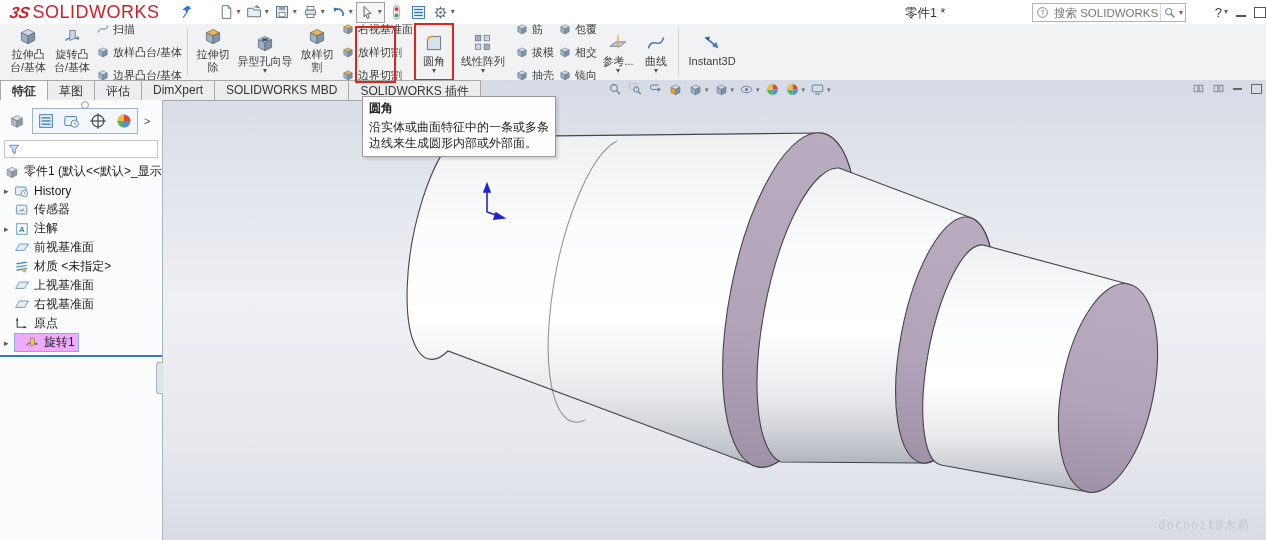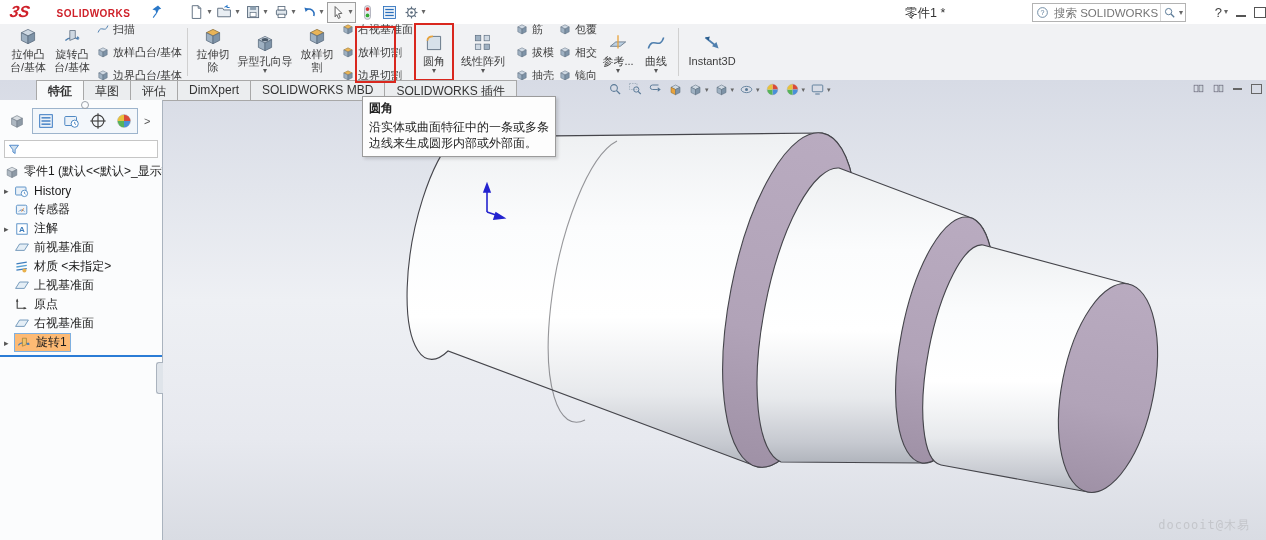--- a/index.html
+++ b/index.html
@@ -6,21 +6,21 @@
   body{width:1266px;height:540px;position:relative;overflow:hidden;
        font-family:"Liberation Sans","DejaVu Sans",sans-serif;background:#fff;
        -webkit-font-smoothing:antialiased;}
   .win{position:absolute;inset:0;outline:1px solid #9aa3b0;}
 
   
   .menubar{position:absolute;top:0;left:0;right:0;height:24px;background:#ffffff;
            border-bottom:1px solid #d7d7d7;display:flex;align-items:center;font-size:12px;color:#333;}
   .logo{display:flex;align-items:baseline;margin:0 14px 0 10px;white-space:nowrap;}
   .logo .mark{color:#cf2029;font-weight:bold;font-style:italic;font-size:16px;transform:skewX(-12deg);margin-right:3px;}
-  .logo .word{color:#cf2029;font-weight:bold;font-size:10px;letter-spacing:.5px;margin-left:24px;}
+  .logo .word{color:#cf2029;font-weight:normal;font-size:18px;letter-spacing:.5px;}
   .menus{display:flex;align-items:center;height:100%;}
   .menu-item{padding:3px 9px;margin:0 1px;cursor:default;white-space:nowrap;}
   .menu-item.boxed{border:1px solid #8f8f8f;background:#fdfdfd;}
   .pin{width:16px;height:16px;margin:0 6px;}
   .qat{display:flex;align-items:center;margin-left:14px;gap:1px;}
   .qat .tool{display:flex;align-items:center;padding:1px 2px;}
   .qat .tool.boxed{border:1px solid #9f9f9f;background:#f6f6f6;}
   .qat svg{width:17px;height:17px;}
   .caret{font-size:8px;color:#666;margin-left:2px;line-height:1;}
   .doc-title{position:absolute;left:905px;top:5px;font-size:12.5px;color:#333;white-space:nowrap;}
@@ -48,21 +48,21 @@
   .bigbtn.wide{width:58px;justify-content:center;}
   .bigbtn svg{width:22px;height:22px;margin-bottom:1px;}
   .bigbtn .bcaret{position:absolute;bottom:0;left:50%;transform:translateX(-50%);font-size:8px;color:#555;}
   .smallcol{display:flex;flex-direction:column;justify-content:center;gap:7px;padding:0 2px;}
   .smallbtn{display:flex;align-items:center;font-size:11px;color:#3c3c3c;white-space:nowrap;height:16px;}
   .smallbtn svg{width:14px;height:14px;margin-right:3px;flex:0 0 auto;}
   .hl-wrap{outline:2px solid #d9271e;outline-offset:-1px;}
 
   
   .tabstrip{position:absolute;top:80px;left:0;right:0;height:20px;z-index:5;}
-  .tabs{display:flex;height:20px;padding-left:36px;}
+  .tabs{display:flex;height:20px;}
   .tab{padding:2px 11px 0;font-size:12px;color:#333;background:#ebedef;border:1px solid #a8a8a8;border-left:none;
        white-space:nowrap;height:17px;}
   .tab:first-child{border-left:1px solid #a8a8a8;}
   .tab.active{background:#f8f9fa;font-weight:bold;}
   .hud{position:absolute;left:608px;top:2px;display:flex;align-items:center;gap:5px;}
   .hud .hicon{display:flex;align-items:center;}
   .hud svg{width:15px;height:15px;}
   .hud .caret{font-size:7px;}
   .docwin-ctrls{position:absolute;right:4px;top:3px;display:flex;gap:9px;align-items:center;color:#666;}
   .docwin-ctrls svg{width:11px;height:11px;}
@@ -83,21 +83,21 @@
   .ptab-group{display:flex;border:1px solid #9db4cc;background:#f3f7fb;}
   .ptab svg{width:18px;height:18px;}
   .panel-chevron{margin-left:4px;color:#555;font-size:11px;}
   .filterbar{margin:2px 4px;height:16px;border:1px solid #c6c6c6;background:#fff;display:flex;align-items:center;padding:0 3px;}
   .filterbar svg{width:12px;height:12px;}
   .tree{margin-top:4px;font-size:12px;color:#1c1c1c;}
   .trow{display:flex;align-items:center;height:19px;padding-left:4px;white-space:nowrap;}
   .trow .exp{width:10px;font-size:9px;color:#555;flex:0 0 auto;}
   .trow .ticon{width:16px;height:16px;margin-right:4px;flex:0 0 auto;}
   .trow .tlabel{overflow:hidden;text-overflow:clip;}
-  .tsel{background:#fdba74;border:1px solid #7fb0e0;padding:0 3px 0 0;display:flex;align-items:center;justify-content:flex-end;}
+  .tsel{background:#f0abfc;border:1px solid #7fb0e0;padding:0 3px 0 8px;display:flex;align-items:center;justify-content:flex-end;}
   .tsel .ticon{margin-left:1px;}
   .rollback{height:2px;background:#2b7cd6;margin-top:3px;}
   .panel-handle{position:absolute;right:-1px;top:262px;width:6px;height:30px;background:#dfe4ea;
                 border:1px solid #aab3be;border-right:none;border-radius:3px 0 0 3px;}
 
   
   .red-box{position:absolute;left:355px;top:26px;width:37px;height:53px;border:2px solid #d9271e;z-index:30;pointer-events:none;}
   .tooltip{position:absolute;left:362px;top:96px;width:180px;background:#fdfdfd;border:1px solid #9b9b9b;
            box-shadow:2px 2px 3px rgba(0,0,0,.15);padding:3px 6px 5px;z-index:40;font-size:12px;color:#222;}
   .tooltip .tt-title{font-weight:bold;margin-bottom:2px;}
@@ -759,30 +759,30 @@
       <div class="trow">
         <span class="exp"></span>
         <span class="ticon"><svg viewBox="0 0 20 20">
               <use href="#sym-plane"></use>
             </svg></span>
         <span class="tlabel">上视基准面</span>
       </div>
       <div class="trow">
         <span class="exp"></span>
         <span class="ticon"><svg viewBox="0 0 20 20">
+              <use href="#sym-plane"></use>
+            </svg></span>
+        <span class="tlabel">右视基准面</span>
+      </div>
+      <div class="trow">
+        <span class="exp"></span>
+        <span class="ticon"><svg viewBox="0 0 20 20">
               <use href="#sym-orig"></use>
             </svg></span>
         <span class="tlabel">原点</span>
-      </div>
-      <div class="trow">
-        <span class="exp"></span>
-        <span class="ticon"><svg viewBox="0 0 20 20">
-              <use href="#sym-plane"></use>
-            </svg></span>
-        <span class="tlabel">右视基准面</span>
       </div>
       <div class="trow">
         <span class="exp">▸</span>
         <span class="tsel">
           <span class="ticon"><svg viewBox="0 0 20 20">
                 <use href="#sym-revfeat"></use>
               </svg></span>
           <span class="tlabel">旋转1</span>
         </span>
       </div>

